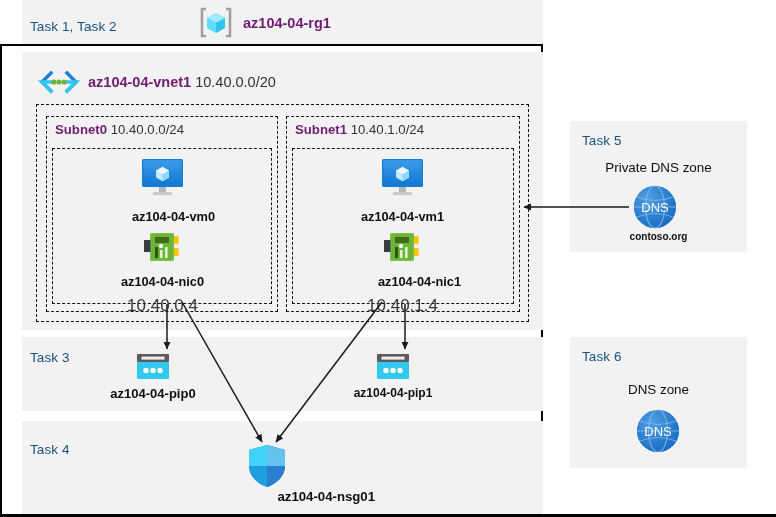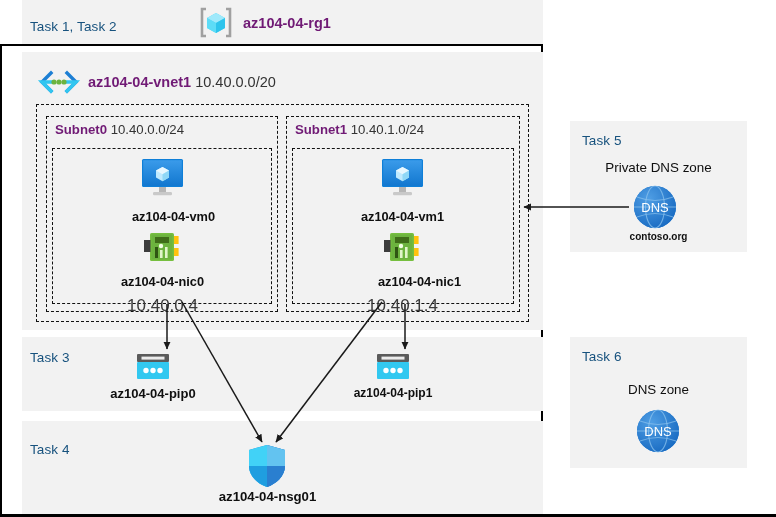--- a/index.html
+++ b/index.html
@@ -222,21 +222,21 @@
   <div class="icon" style="left:247px;top:444px;">
     <svg width="40" height="44" viewBox="0 0 40 44">
       <path d="M20 1 L38 6 L38 22 C38 32 29 40 20 43 C11 40 2 32 2 22 L2 6 Z" fill="#1b86d8"></path>
       <path d="M20 1 L38 6 L38 22 C38 32 29 40 20 43 Z" fill="#3a8fd4"></path>
       <path d="M20 1 L2 6 L2 22 C2 32 11 40 20 43 Z" fill="#41d2f7"></path>
       <path d="M20 1 L38 6 L38 22 L20 22 Z" fill="#63c3f0"></path>
       <path d="M20 22 L38 22 C38 32 29 40 20 43 Z" fill="#2a7fd0"></path>
       <path d="M20 22 L2 22 C2 32 11 40 20 43 Z" fill="#1f9ee0"></path>
     </svg>
   </div>
-  <div class="node-cap" style="left:160px;top:489px;width:215px;font-size:13.2px;">az104-04-nsg01</div>
+  <div class="node-cap" style="left:160px;top:489px;width:215px;font-size:13.2px;text-align:right;">az104-04-nsg01</div>
 
   <div class="task-panel task5"></div>
   <div class="task-label" style="left:582px;top:133px;">Task 5</div>
   <div class="panel-title" style="left:570px;top:160px;width:177px;">Private DNS zone</div>
 
   <div class="icon" style="left:632px;top:184px;">
     <svg width="46" height="46" viewBox="0 0 46 46">
       <circle cx="23" cy="23" r="21" fill="#1f7ad4"></circle>
       <circle cx="23" cy="23" r="21" fill="url(#dg5)"></circle>
       <defs>

